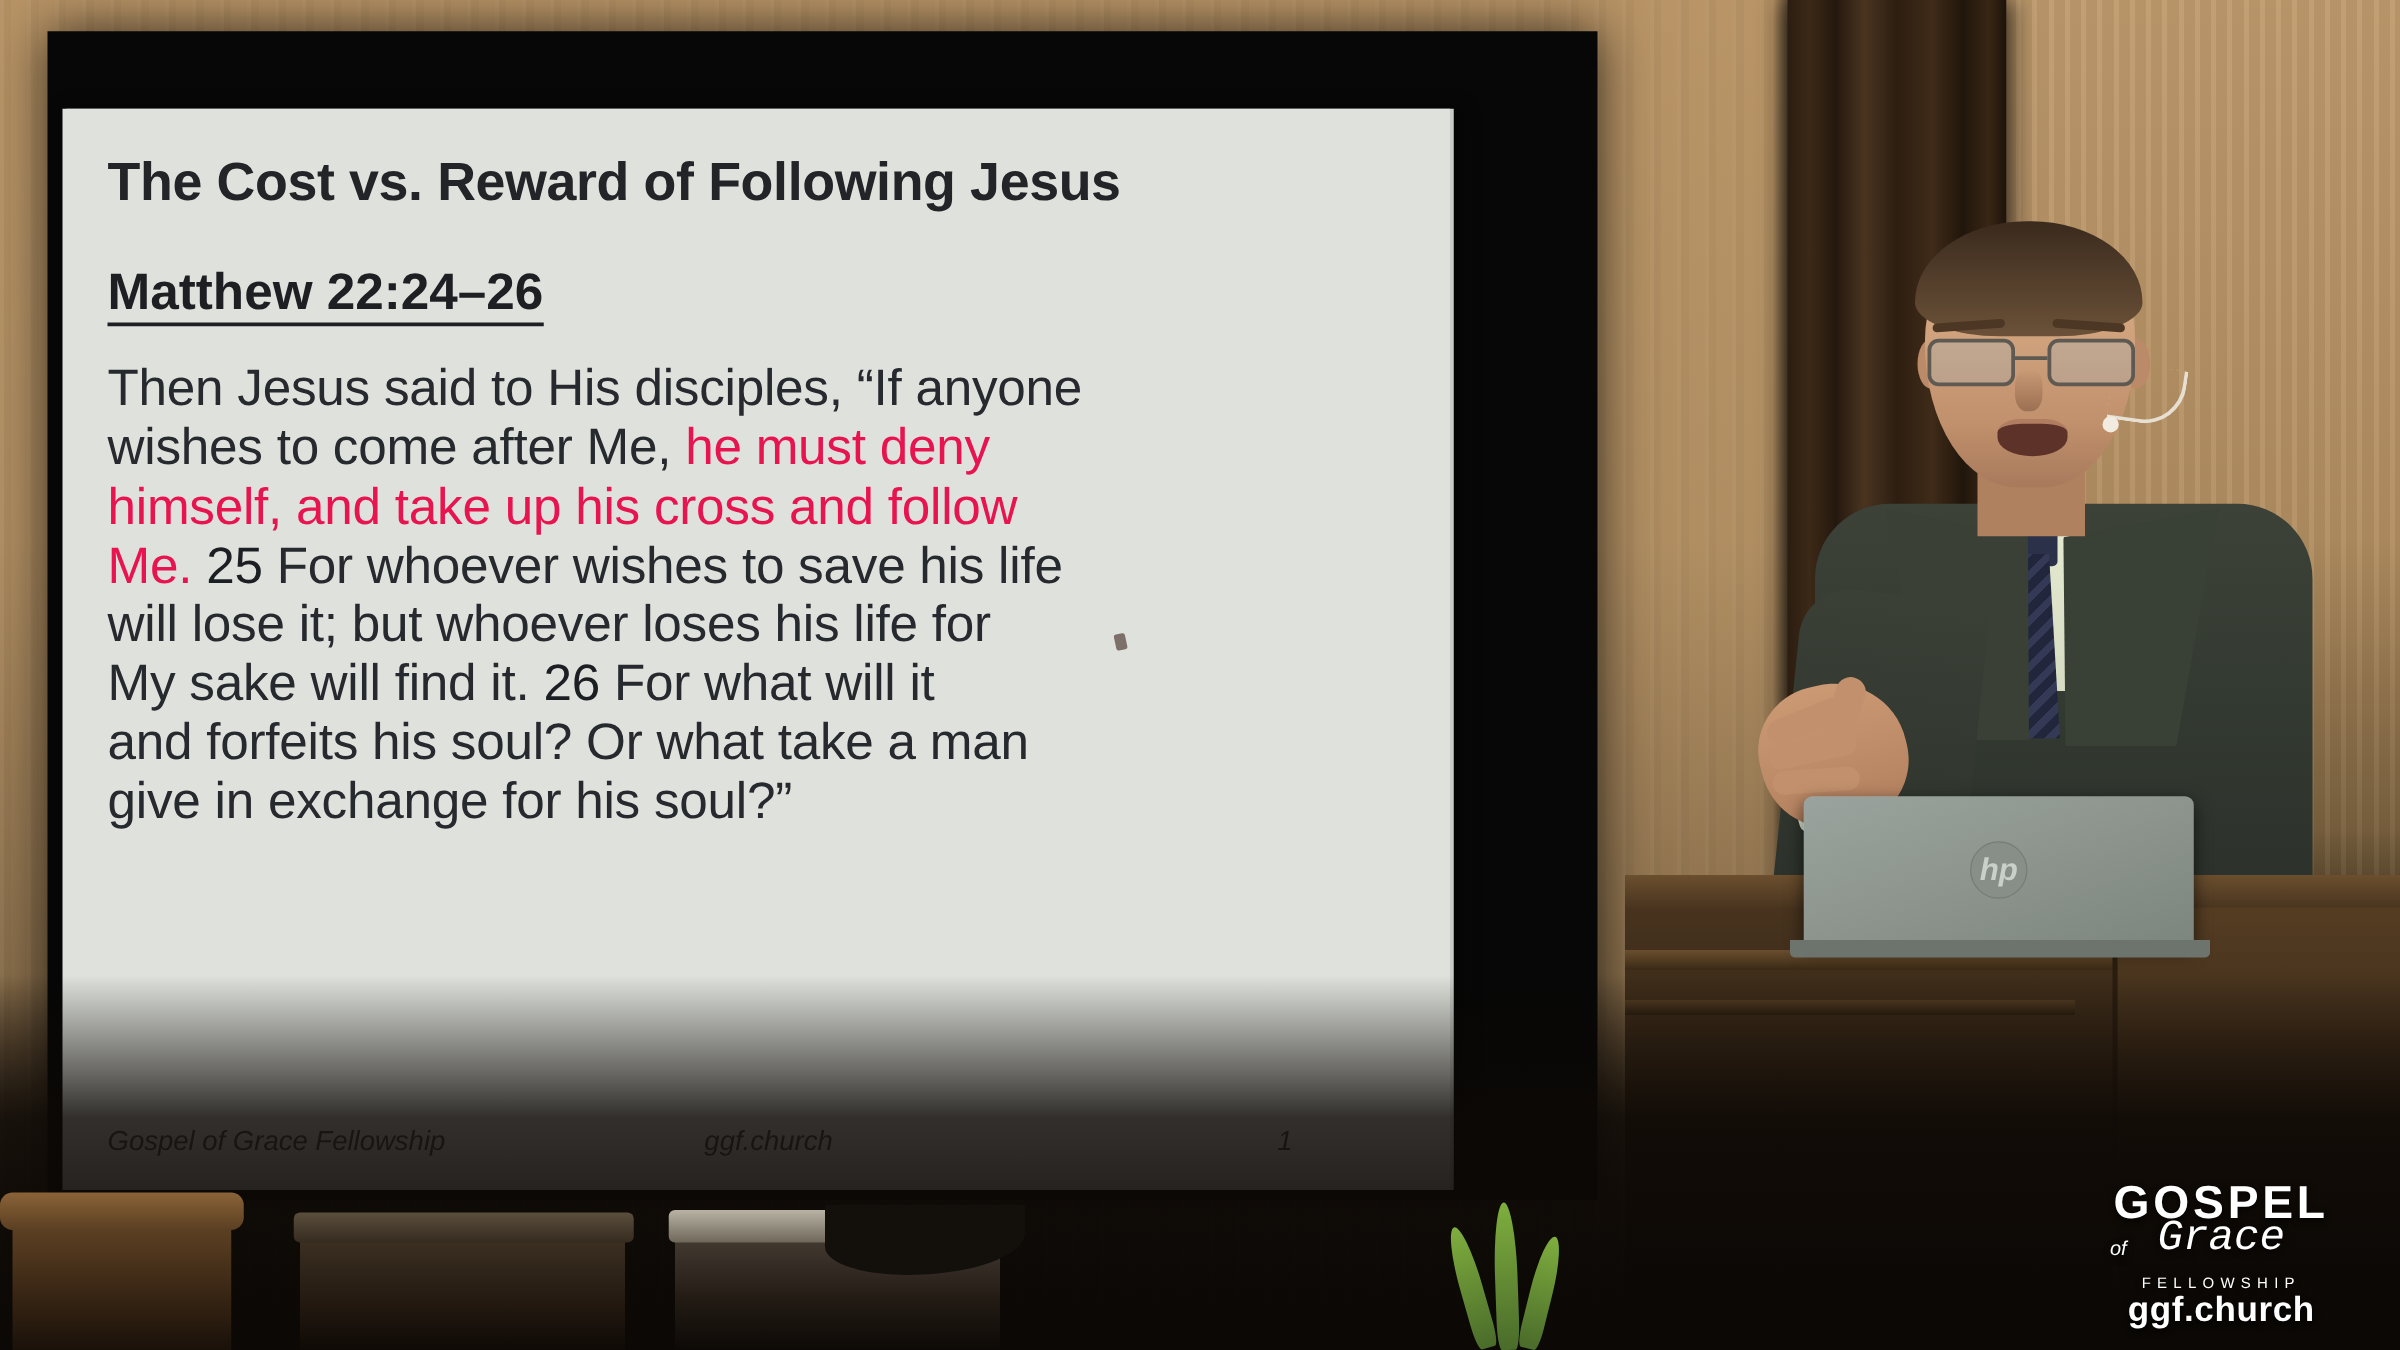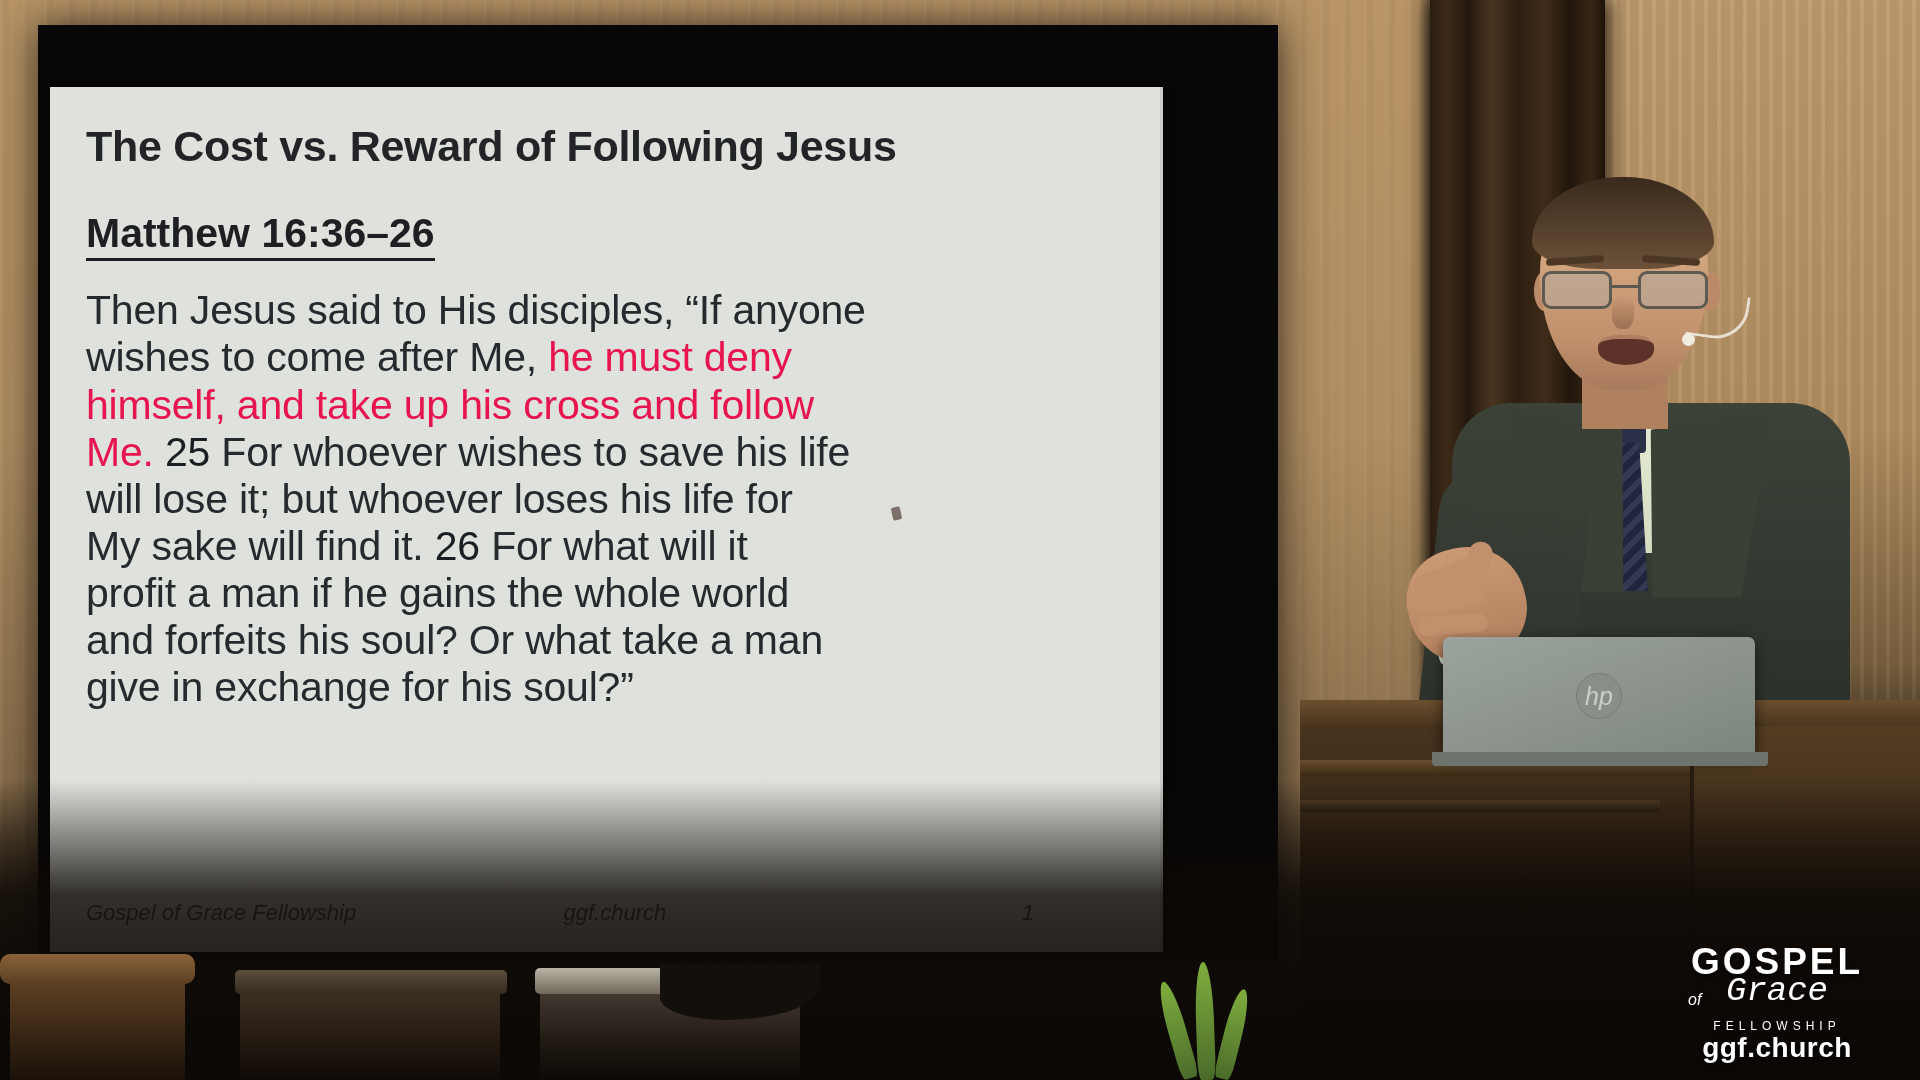--- a/index.html
+++ b/index.html
@@ -209,21 +209,21 @@
     position:absolute; left:1443px; top:637px; width:312px; height:118px;
     background:linear-gradient(160deg,#9ba39e 0%,#8e968f 45%,#7d857f 100%);
     border-radius:7px 7px 3px 3px;
     box-shadow:0 5px 14px rgba(0,0,0,.6);
   }
   .hp-logo {
     position:absolute; left:50%; top:50%; transform:translate(-50%,-50%);
     width:46px; height:46px; border-radius:50%;
     background:#888f89; border:1px solid #767d77;
     display:flex; align-items:center; justify-content:center;
-    font-size:25px; font-style:italic; font-weight:normal; color:#c9cfc9; line-height:1;
+    font-size:25px; font-style:italic; font-weight:bold; color:#c9cfc9; line-height:1;
   }
   .laptop-base {
     position:absolute; left:1432px; top:752px; width:336px; height:14px;
     background:#6d746e; border-radius:0 0 4px 4px;
   }
 
   
   .chair { position:absolute; bottom:0; background:#2a2119; }
   .ch1 { left:10px; bottom:0; width:175px; height:118px;
     background:linear-gradient(to bottom,#6b4a28,#3a2715 60%,#1a1109); border-radius:4px 4px 0 0; }
@@ -275,30 +275,29 @@
   <div class="wall-right-stripes"></div>
   <div class="pillar-edge-l"></div>
   <div class="pillar"></div>
 
   <div class="screen-outer">
 
     <div class="slide">
 
       <div class="slide-title">The Cost vs. Reward of Following Jesus</div>
 
-      <div class="verse-ref">Matthew 16:36–26</div>
+      <div class="verse-ref">Matthew 22:24–26</div>
 
       <div class="verse-body">
         <div><span>Then Jesus said to His disciples, “If anyone</span></div>
         <div><span>wishes to come after Me, </span><span class="hl">he must deny</span></div>
         <div><span class="hl">himself, and take up his cross and follow</span></div>
         <div><span class="hl">Me.</span><span class="vnum"> 25</span><span> For whoever wishes to save his life</span></div>
         <div><span>will lose it; but whoever loses his life for</span></div>
         <div><span>My sake will find it.</span><span class="vnum"> 26</span><span> For what will it</span></div>
-        <div><span>profit a man if he gains the whole world</span></div>
         <div><span>and forfeits his soul? Or what take a man</span></div>
         <div><span>give in exchange for his soul?”</span></div>
       </div>
 
       <div class="cursor-dot"></div>
 
       <div class="slide-footer">
         <div class="ft-org">Gospel of Grace Fellowship</div>
         <div class="ft-site">ggf.church</div>
         <div class="ft-page">1</div>

